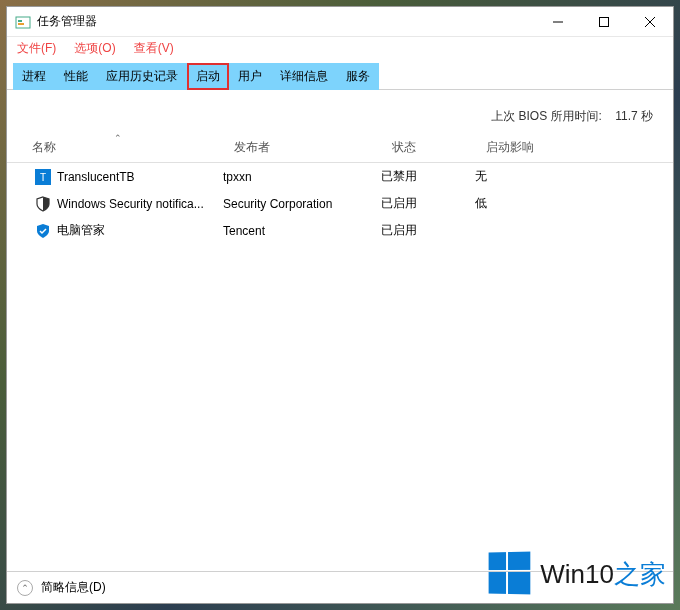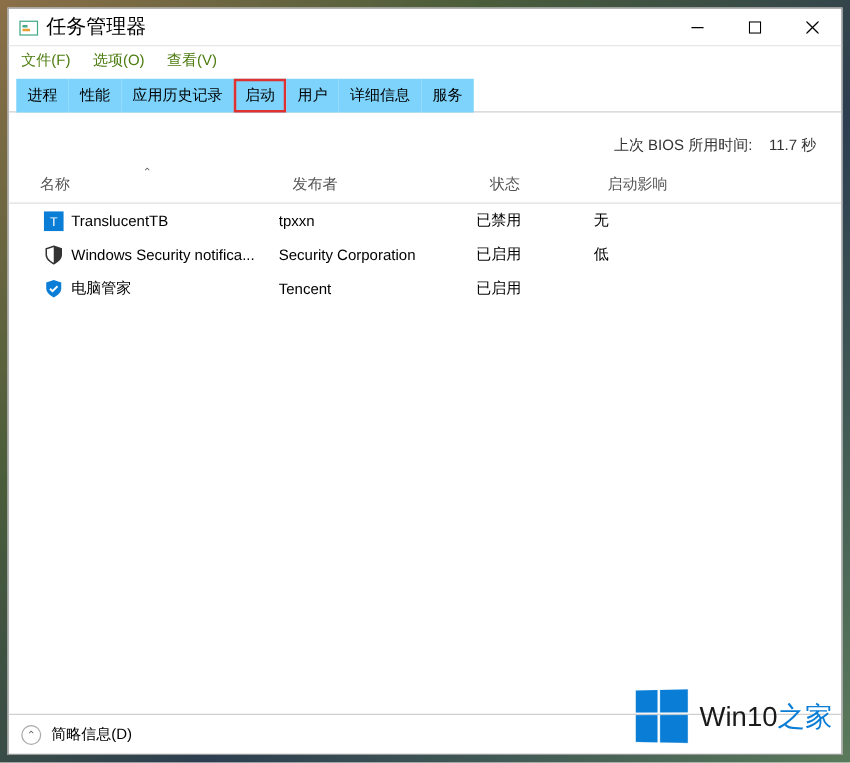--- a/index.html
+++ b/index.html
@@ -23,36 +23,36 @@
   height: 30px;
   display: flex;
   align-items: center;
   padding: 0 0 0 8px;
   border-bottom: 1px solid #e8e8e8;
 }
 .titlebar .app-icon {
   width: 16px; height: 16px;
   margin-right: 6px;
 }
-.titlebar .title { flex: 0 0 auto; font-size: 16px; color: #000; }
+.titlebar .title { flex: 0 0 auto; font-size: 12px; color: #000; }
 .titlebar .spacer { flex: 1; }
 .win-btn {
   width: 46px; height: 30px;
   display: flex; align-items: center; justify-content: center;
   color: #333;
 }
 .win-btn svg { width: 10px; height: 10px; }
 .menubar {
   height: 22px;
   display: flex;
   align-items: center;
   padding: 0 6px;
   gap: 10px;
   font-size: 12px;
-  color: #4d7c0f;
+  color: #ef4444;
 }
 .menubar span { padding: 2px 4px; }
 .tabs {
   display: flex;
   padding: 4px 6px 0 6px;
   border-bottom: 1px solid #d0d0d0;
 }
 .tab {
   padding: 4px 8px;
   font-size: 12px;
@@ -129,21 +129,21 @@
 }
 .win-logo {
   width: 44px; height: 44px;
   display: grid;
   grid-template-columns: 18px 22px;
   grid-template-rows: 18px 22px;
   gap: 2px;
   transform: perspective(100px) rotateY(-6deg);
 }
 .win-logo div { background: #0a7dd6; }
-.brand-text { font-size: 22px; color: #1a1a1a; font-weight: 400; }
+.brand-text { font-size: 26px; color: #1a1a1a; font-weight: 400; }
 .brand-text .zh { color: #0a7dd6; }
 .watermark .url { font-size: 12px; color: #555; margin-top: 2px; }
 </style>
 </head>
 <body>
 
 <div class="window">
 
   <div class="titlebar">
     <svg class="app-icon" viewBox="0 0 16 16">

